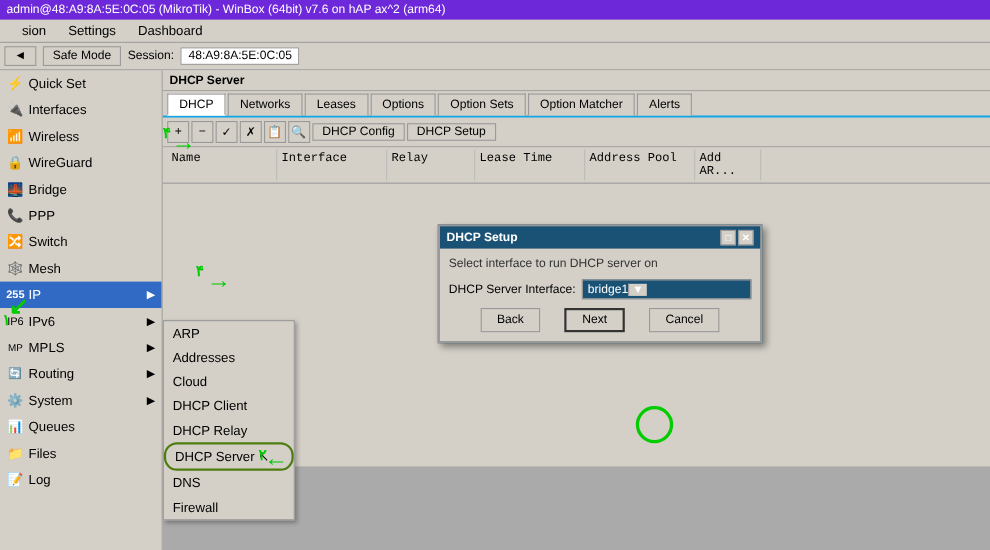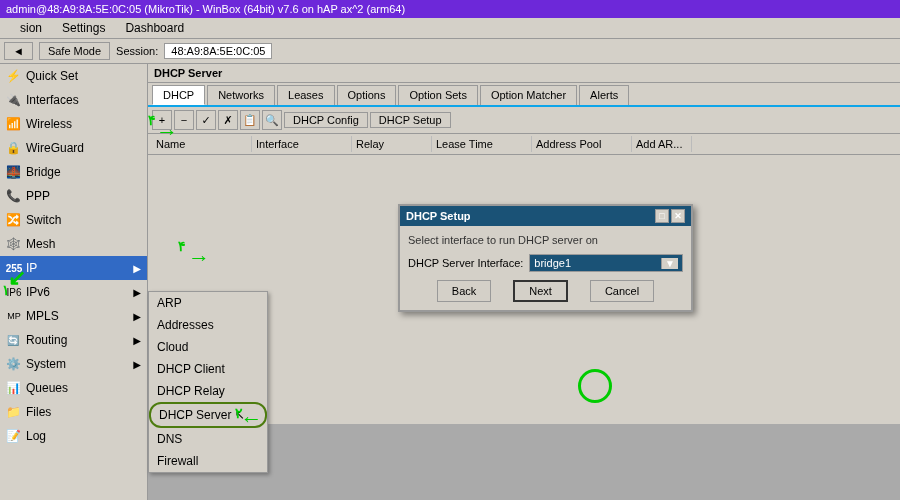--- a/index.html
+++ b/index.html
@@ -173,20 +173,21 @@
       cursor: pointer;
       font-size: 11px;
     }
 
     
     .dhcp-table-header {
       display: flex;
       background: #d4d0c8;
       border-bottom: 1px solid #999;
       padding: 2px 4px;
+      font-family: Liberation Mono, monospace;
     }
     .dhcp-col {
       padding: 2px 4px;
       font-size: 11px;
       border-right: 1px solid #bbb;
     }
 
     
     .dhcp-setup-dialog {
       position: absolute;
@@ -244,21 +245,20 @@
     }
     .dialog-field-input {
       flex: 1;
       background: #1a5276;
       color: white;
       border: 1px solid #999;
       padding: 2px 4px;
       font-size: 11px;
       display: flex;
       align-items: center;
-      justify-content: space-between;
     }
     .dialog-field-dropdown-btn {
       background: #d4d0c8;
       border-left: 1px solid #999;
       padding: 0 3px;
       cursor: pointer;
       font-size: 10px;
     }
     .dialog-buttons {
       display: flex;

